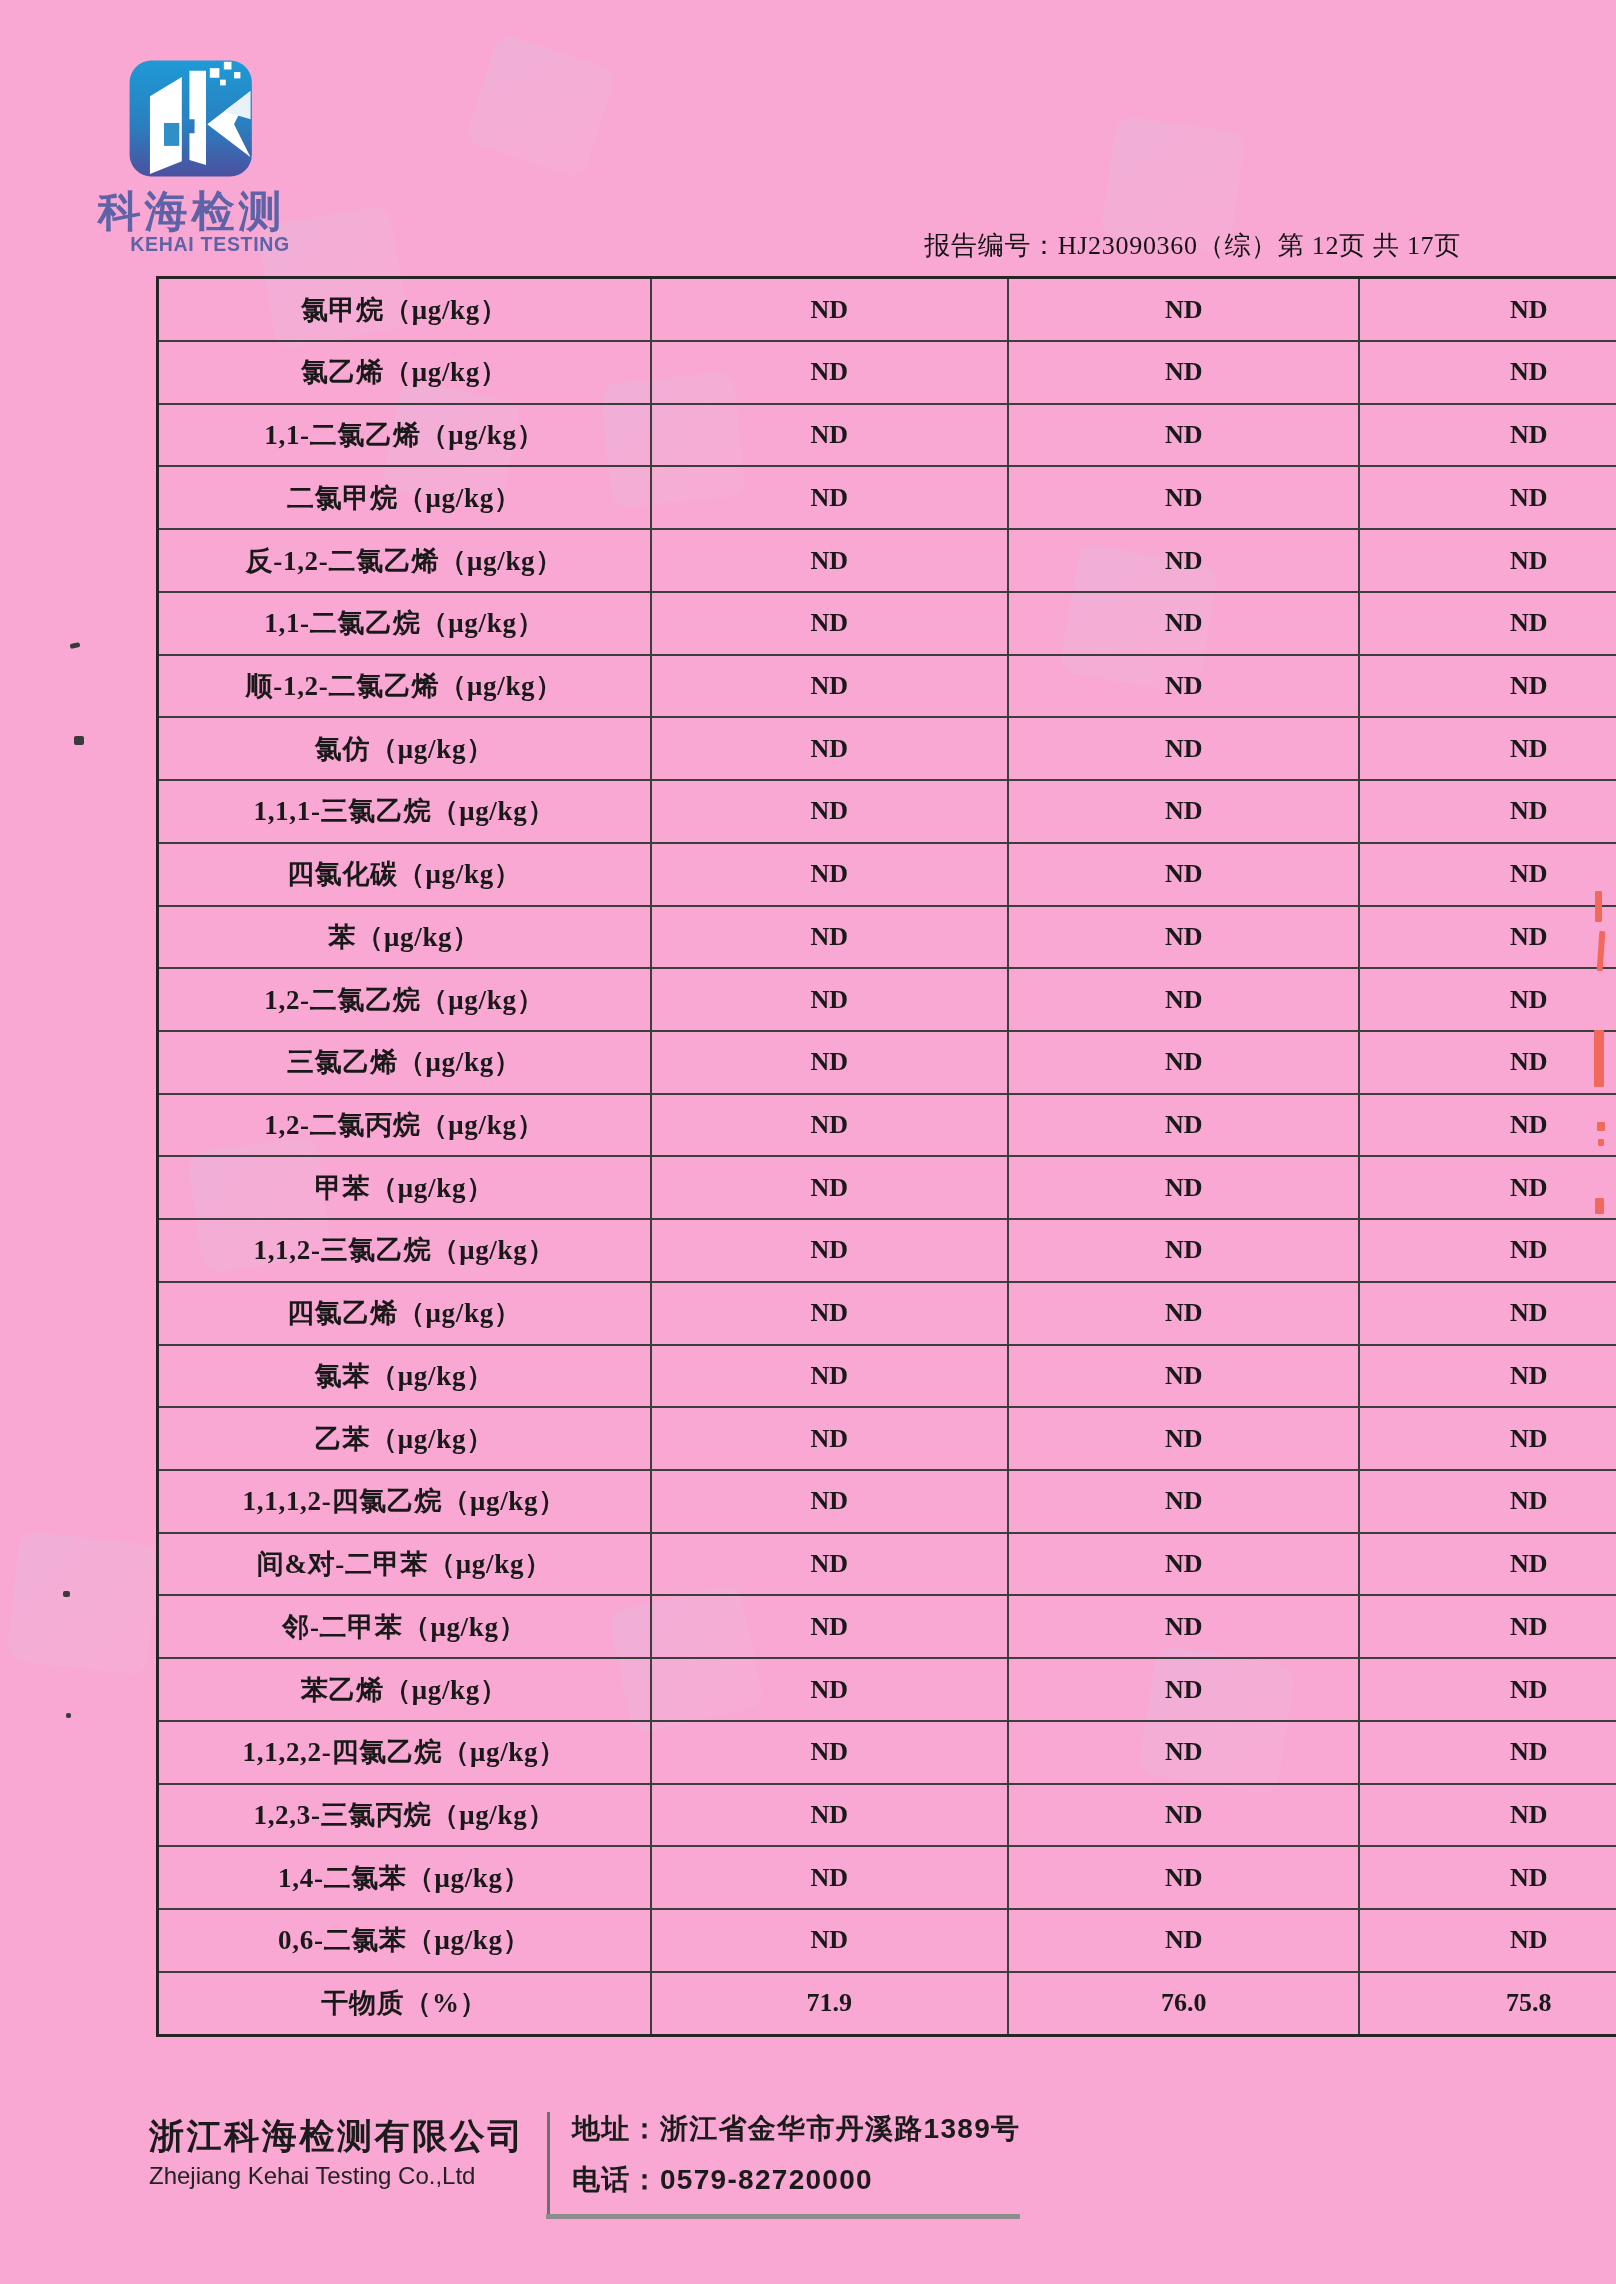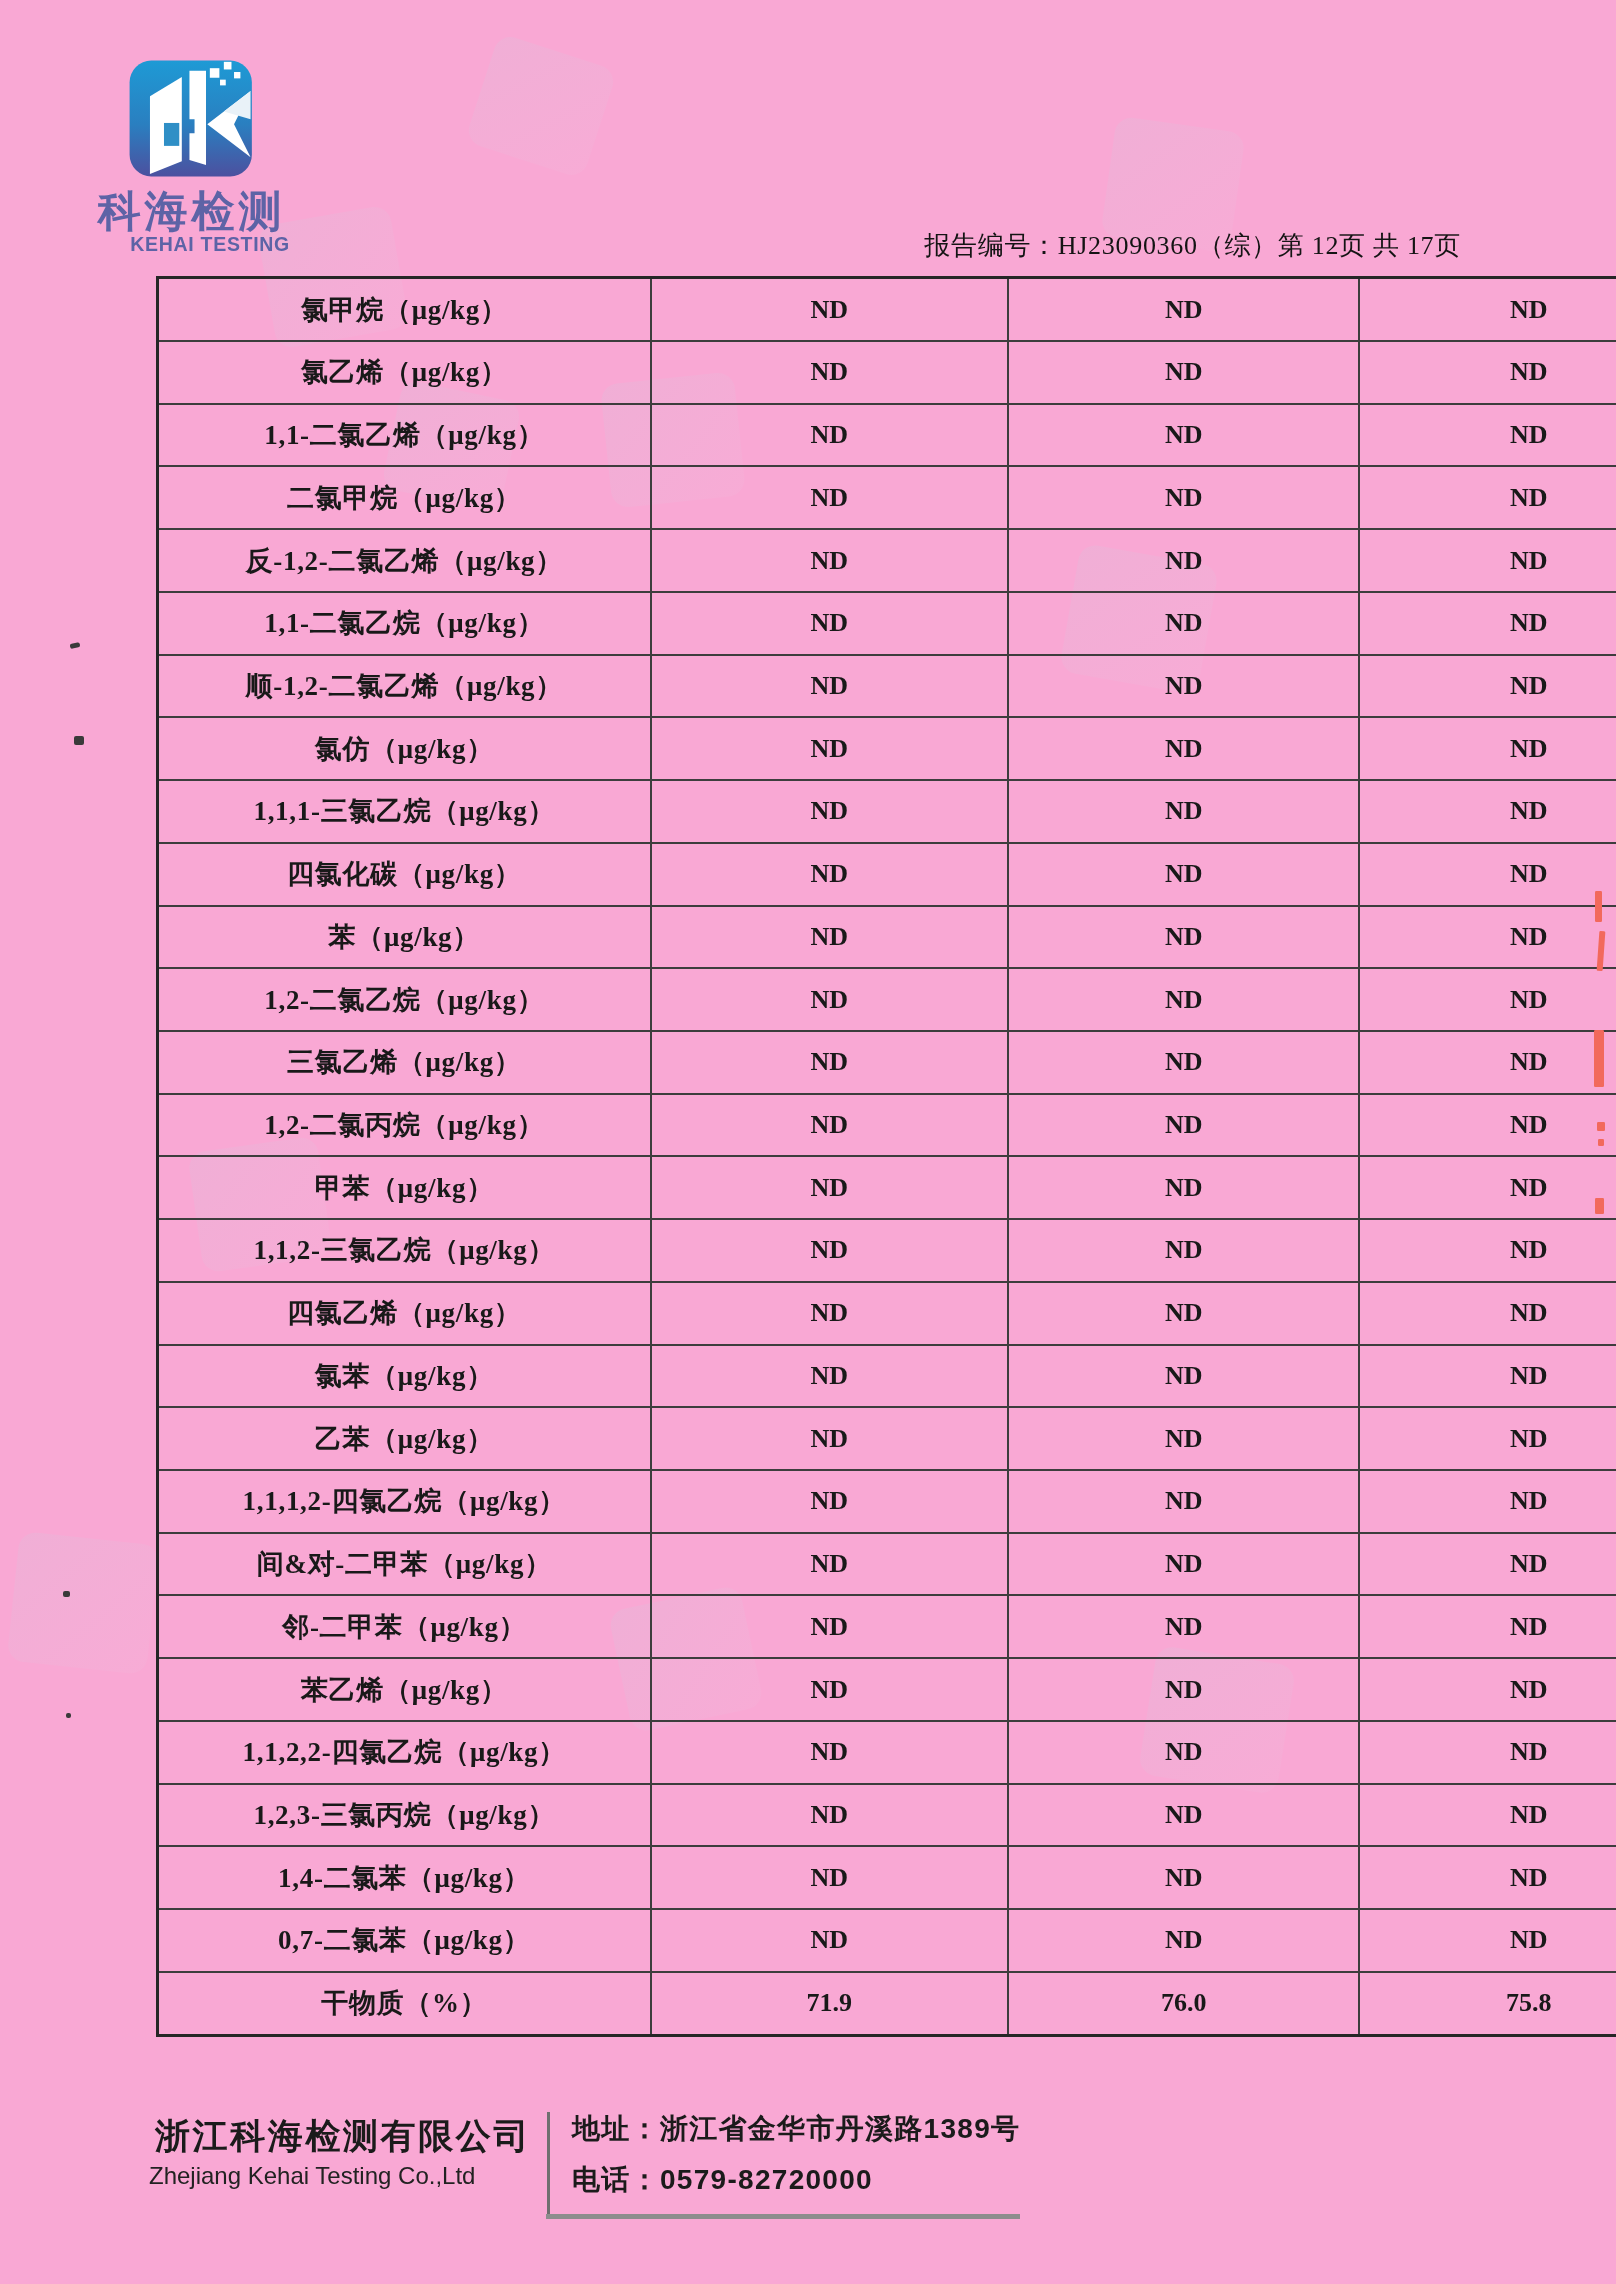--- a/index.html
+++ b/index.html
@@ -59,21 +59,21 @@
   .val-cell{
     font-size:26px;font-weight:700;color:#191919;
   }
 
   
   .footer{position:absolute;left:0;top:2105px;width:1616px;height:130px;
     font-family:"Liberation Sans","DejaVu Sans",sans-serif;}
   .company-cn{
     position:absolute;left:149px;top:7.8px;width:388px;
     font-size:35px;font-weight:700;letter-spacing:2.6px;color:#1b1b1b;
-    text-align:center;white-space:nowrap;
+    white-space:nowrap;
   }
   .company-en{
     position:absolute;left:149px;top:57px;width:388px;
     font-size:24px;font-weight:400;color:#222;text-align:left;white-space:nowrap;
   }
   .footer-divider{
     position:absolute;left:547px;top:6.5px;width:2.6px;height:104px;background:#6f6f6f;
   }
   .addr-line{
     position:absolute;left:572px;top:5.2px;
@@ -296,21 +296,21 @@
           <td class="val-cell">ND</td>
           <td class="val-cell">ND</td>
         </tr>
         <tr>
       <td class="param-cell">1,4-二氯苯（μg/kg）</td>
     <td class="val-cell">ND</td>
           <td class="val-cell">ND</td>
           <td class="val-cell">ND</td>
         </tr>
         <tr>
-      <td class="param-cell">0,7-二氯苯（μg/kg）</td>
+      <td class="param-cell">0,6-二氯苯（μg/kg）</td>
     <td class="val-cell">ND</td>
           <td class="val-cell">ND</td>
           <td class="val-cell">ND</td>
         </tr>
         <tr>
       <td class="param-cell">干物质（%）</td>
     <td class="val-cell">71.9</td>
           <td class="val-cell">76.0</td>
           <td class="val-cell">75.8</td>
         </tr>

